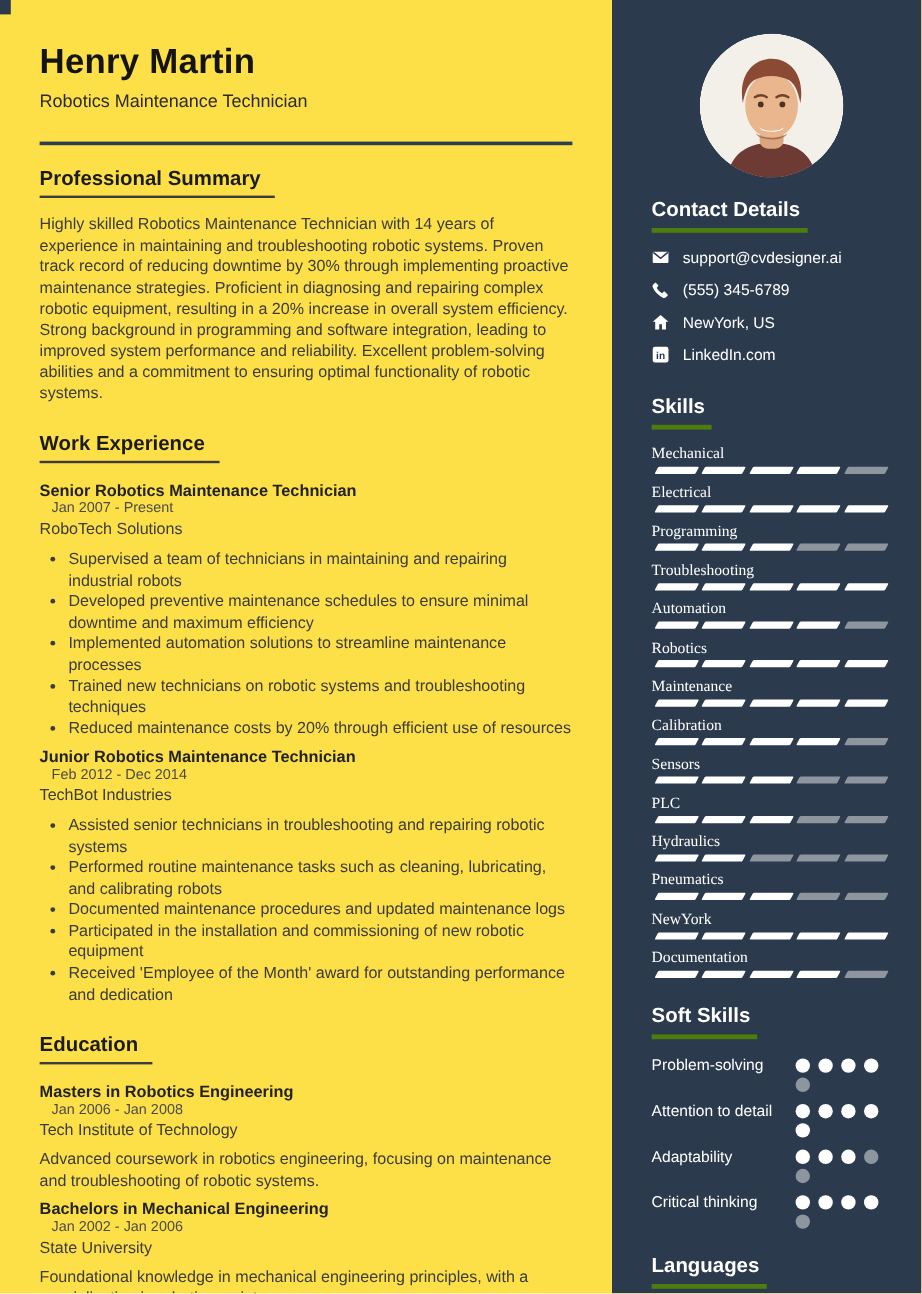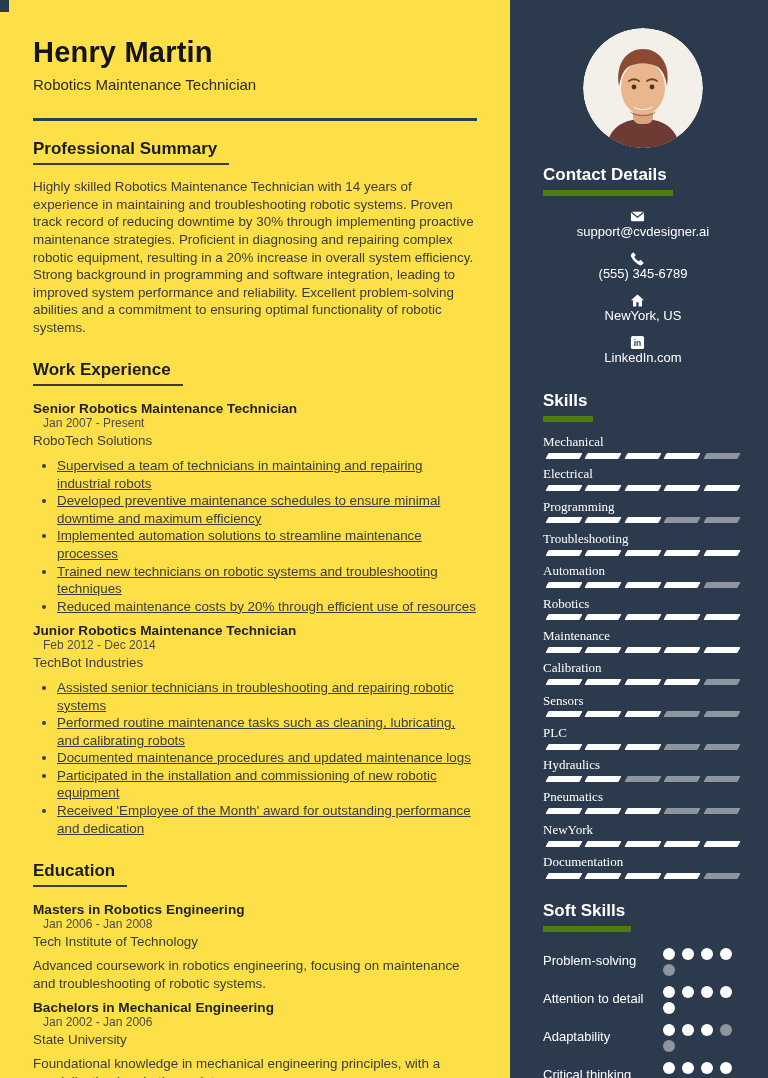--- a/index.html
+++ b/index.html
@@ -20,45 +20,45 @@
   }
   .sec-summary{margin-top:18px;}
   .sec{margin-top:24px;}
   .summary-text{font-size:13.4px;line-height:1.31;margin:0;color:#3c3c3c;}
   .entry{margin-top:2px;}
   .entry + .entry{margin-top:8px;}
   .entry-head{display:flex;justify-content:center;align-items:baseline;flex-direction:column;}
   .entry-title{font-size:13.6px;font-weight:bold;color:#222;}
   .entry-date{font-size:12px;color:#4b4b4b;white-space:nowrap;padding-left:10px;}
   .entry-sub{font-size:13.4px;color:#3c3c3c;margin-top:3px;}
-  .bullets{margin:9px 0 0 0;padding:0 0 0 24px;text-decoration:underline;}
+  .bullets{margin:9px 0 0 0;padding:0 0 0 24px;}
   .bullets li{font-size:13.4px;line-height:1.31;color:#3c3c3c;}
   .edu-desc{font-size:13.4px;line-height:1.31;color:#3c3c3c;margin:8px 0 0 0;}
   
   .sidebar{
     flex:0 0 258px;background:var(--sidebar-bg,#2b3a4d);color:#fff;
     padding:28px 25px 0 33px;
   }
   .photo-wrap{display:flex;justify-content:center;margin-bottom:17px;}
   .photo{width:120px;height:120px;border-radius:50%;overflow:hidden;display:block;}
   .ssection-heading{
     display:inline-block;font-size:17px;font-weight:bold;color:#fff;
-    border-bottom:6px solid #4d7c0f;padding:0 6px 5px 0;margin:0 0 13px 0;
+    border-bottom:4px solid #4d7c0f;padding:0 6px 5px 0;margin:0 0 13px 0;
   }
   .sb-gap{margin-top:14px;}
-  .contact-item{display:flex;align-items:center;margin:0 0 12px 0;flex-direction:column;}
+  .contact-item{display:flex;align-items:center;margin:0 0 12px 0;}
   .contact-icon{width:15px;height:15px;flex:0 0 15px;margin-right:11px;display:inline-flex;}
   .contact-icon svg{width:15px;height:15px;}
   .contact-text{font-size:13px;color:#fff;}
   .skill{margin-bottom:8.5px;}
   .skill-label{font-size:13px;line-height:1.14;margin-bottom:3px;font-family:Liberation Serif, serif;}
   .skill-bar{display:flex;gap:5px;height:6px;padding:0 4px;}
   .seg{flex:1;transform:skewX(-28deg);background:var(--bar-empty,#8d959e);border-radius:1px;}
   .seg.filled{background:var(--bar-filled,#ffffff);}
-  .soft-skill{display:flex;align-items:center;margin-bottom:7px;}
+  .soft-skill{display:flex;align-items:flex-start;margin-bottom:7px;}
   .soft-label{flex:1;font-size:13px;line-height:1.35;padding-right:6px;}
   .dots{width:80px;display:flex;flex-wrap:wrap;gap:4px 7px;padding-top:3px;}
   .dot{width:12px;height:12px;border-radius:50%;background:var(--bar-empty,#9aa1a9);}
   .dot.filled{background:var(--bar-filled,#ffffff);}
 </style>
 </head>
 <body>
 
 <div class="page">
   <div class="corner-mark"></div>

